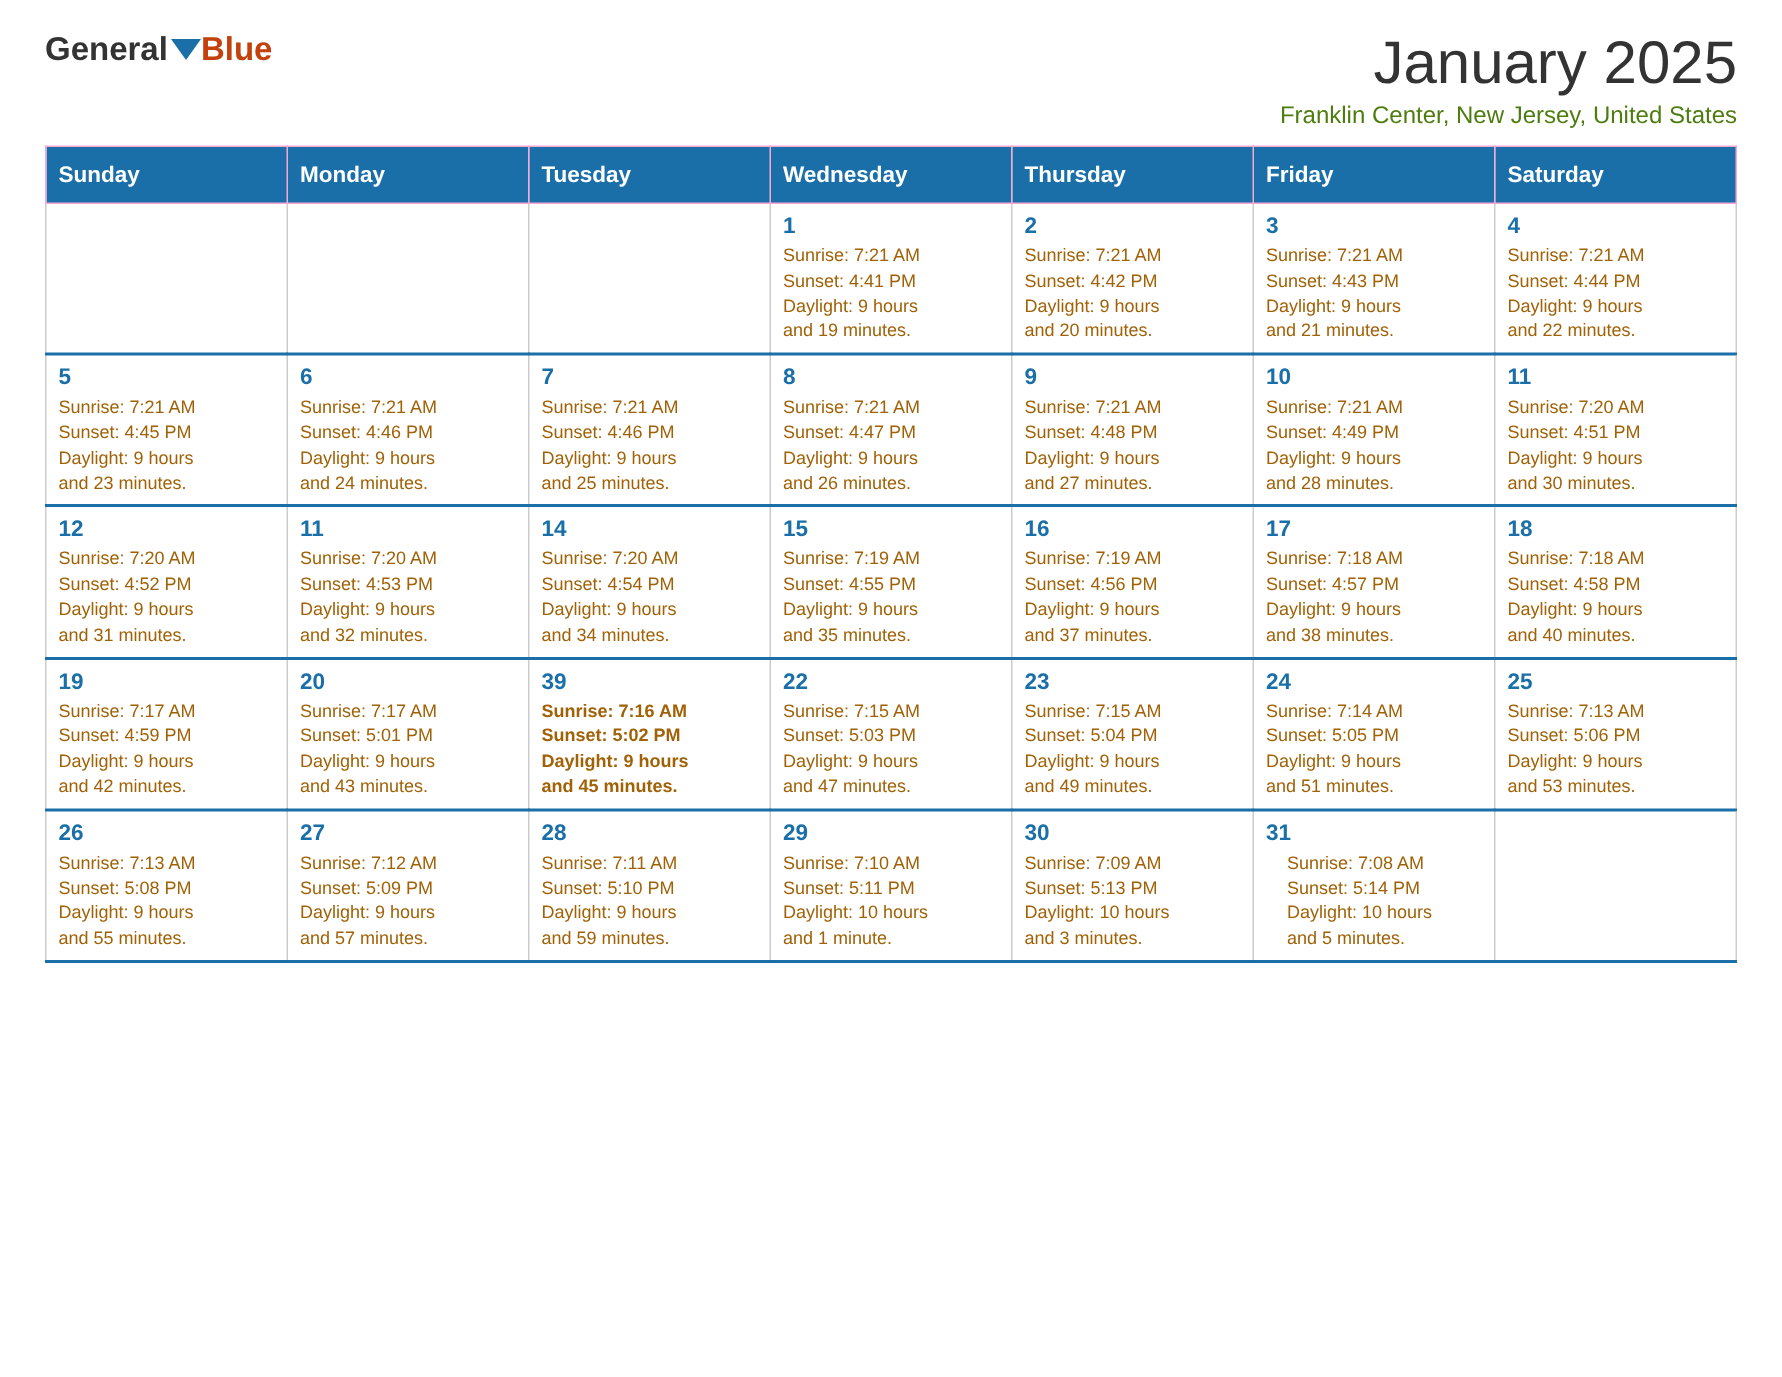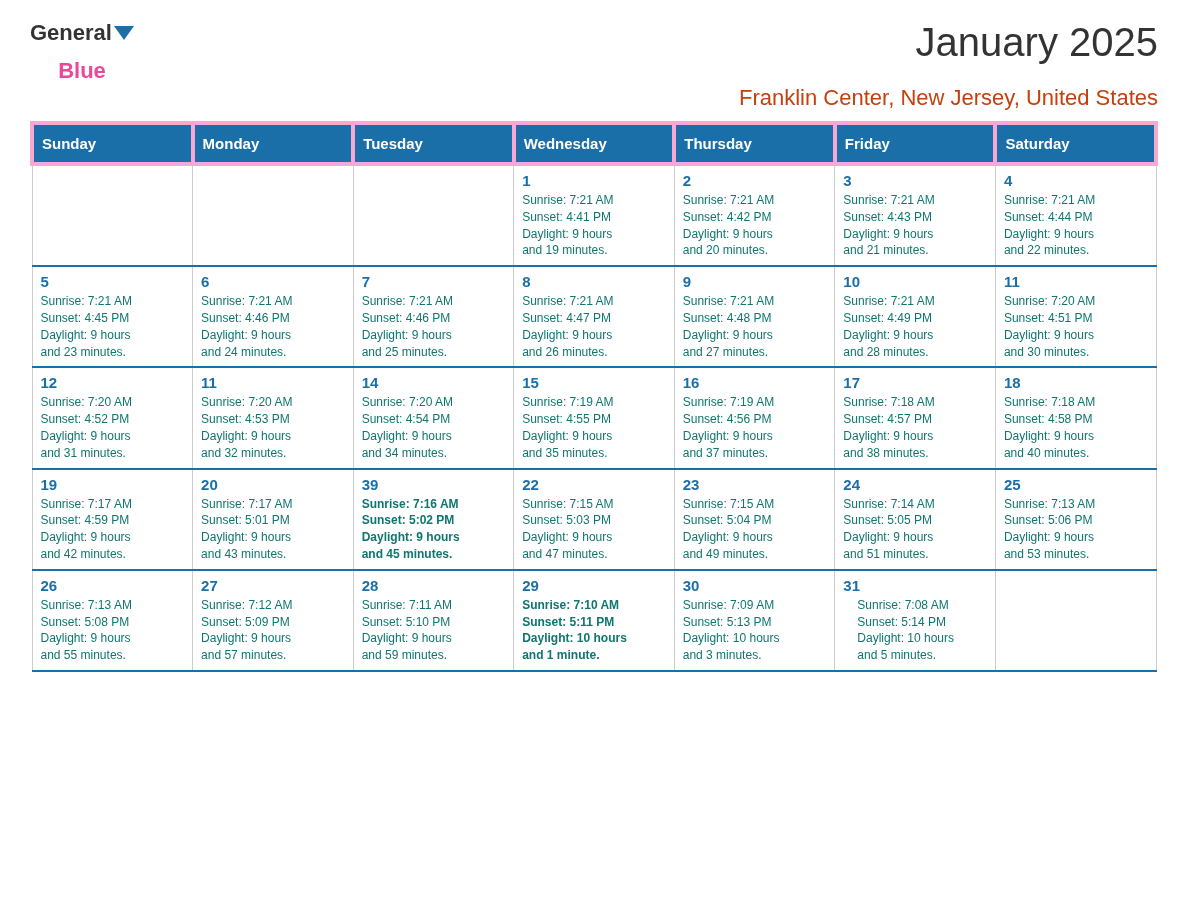--- a/index.html
+++ b/index.html
@@ -10,91 +10,89 @@
       padding: 20px 30px;
     }
     .header {
       display: flex;
       justify-content: space-between;
       align-items: flex-start;
       margin-bottom: 10px;
     }
     .logo {
       display: flex;
-      flex-direction: column;
-      align-items: center;
+      align-items: flex-start;
     }
     .logo-general {
       font-size: 22px;
       font-weight: bold;
       color: #333;
       display: flex;
       align-items: center;
     }
     .logo-triangle {
       width: 0;
       height: 0;
       border-left: 10px solid transparent;
       border-right: 10px solid transparent;
       border-top: 14px solid #1a6fa8;
       display: inline-block;
       margin-left: 2px;
     }
     .logo-blue {
       font-size: 22px;
       font-weight: bold;
-      color: #ec4899;
-      margin-top: 12px;
+      color: #c2410c;
     }
     .title-block {
       text-align: right;
     }
     .month-title {
       font-size: 40px;
       font-weight: normal;
       color: #333;
     }
     .location-title {
-      font-size: 22px;
-      color: #c2410c;
-      margin-top: 20px;
+      font-size: 16px;
+      color: #4d7c0f;
+      margin-top: 4px;
     }
     .calendar {
       width: 100%;
       border-collapse: collapse;
       margin-top: 10px;
     }
     .calendar thead th {
       background-color: #1a6fa8;
       color: #fff;
       padding: 10px 8px;
       text-align: left;
       font-size: 15px;
-      border: 4px solid #f9a8d4;
+      border: 1px solid #f9a8d4;
     }
     .calendar tbody td {
       vertical-align: top;
       border: 1px solid #ccc;
       padding: 6px 8px;
       width: 14.28%;
       min-height: 100px;
     }
     .calendar tbody tr {
       border-bottom: 2px solid #1a6fa8;
     }
     .day-number {
       font-size: 15px;
       font-weight: bold;
       color: #1a6fa8;
       display: block;
       margin-bottom: 3px;
     }
     .day-info {
       font-size: 12px;
-      color: #0f766e;
+      color: #a16207;
       line-height: 1.4;
     }
     .empty-cell {
       background: #fff;
     }
   </style>
 </head>
 <body>
 
 <div class="header">
@@ -327,21 +325,21 @@
         </td>
         <td>
           <span class="day-number">28</span>
           <div class="day-info" style="white-space: pre-line;">Sunrise: 7:11 AM
 Sunset: 5:10 PM
 Daylight: 9 hours
 and 59 minutes.</div>
         </td>
         <td>
           <span class="day-number">29</span>
-          <div class="day-info" style="white-space: pre-line; font-weight: bold;">Sunrise: 7:10 AM
+          <div class="day-info" style="white-space: pre-line;">Sunrise: 7:10 AM
 Sunset: 5:11 PM
 Daylight: 10 hours
 and 1 minute.</div>
         </td>
         <td>
           <span class="day-number">30</span>
           <div class="day-info" style="white-space: pre-line;">Sunrise: 7:09 AM
 Sunset: 5:13 PM
 Daylight: 10 hours
 and 3 minutes.</div>

